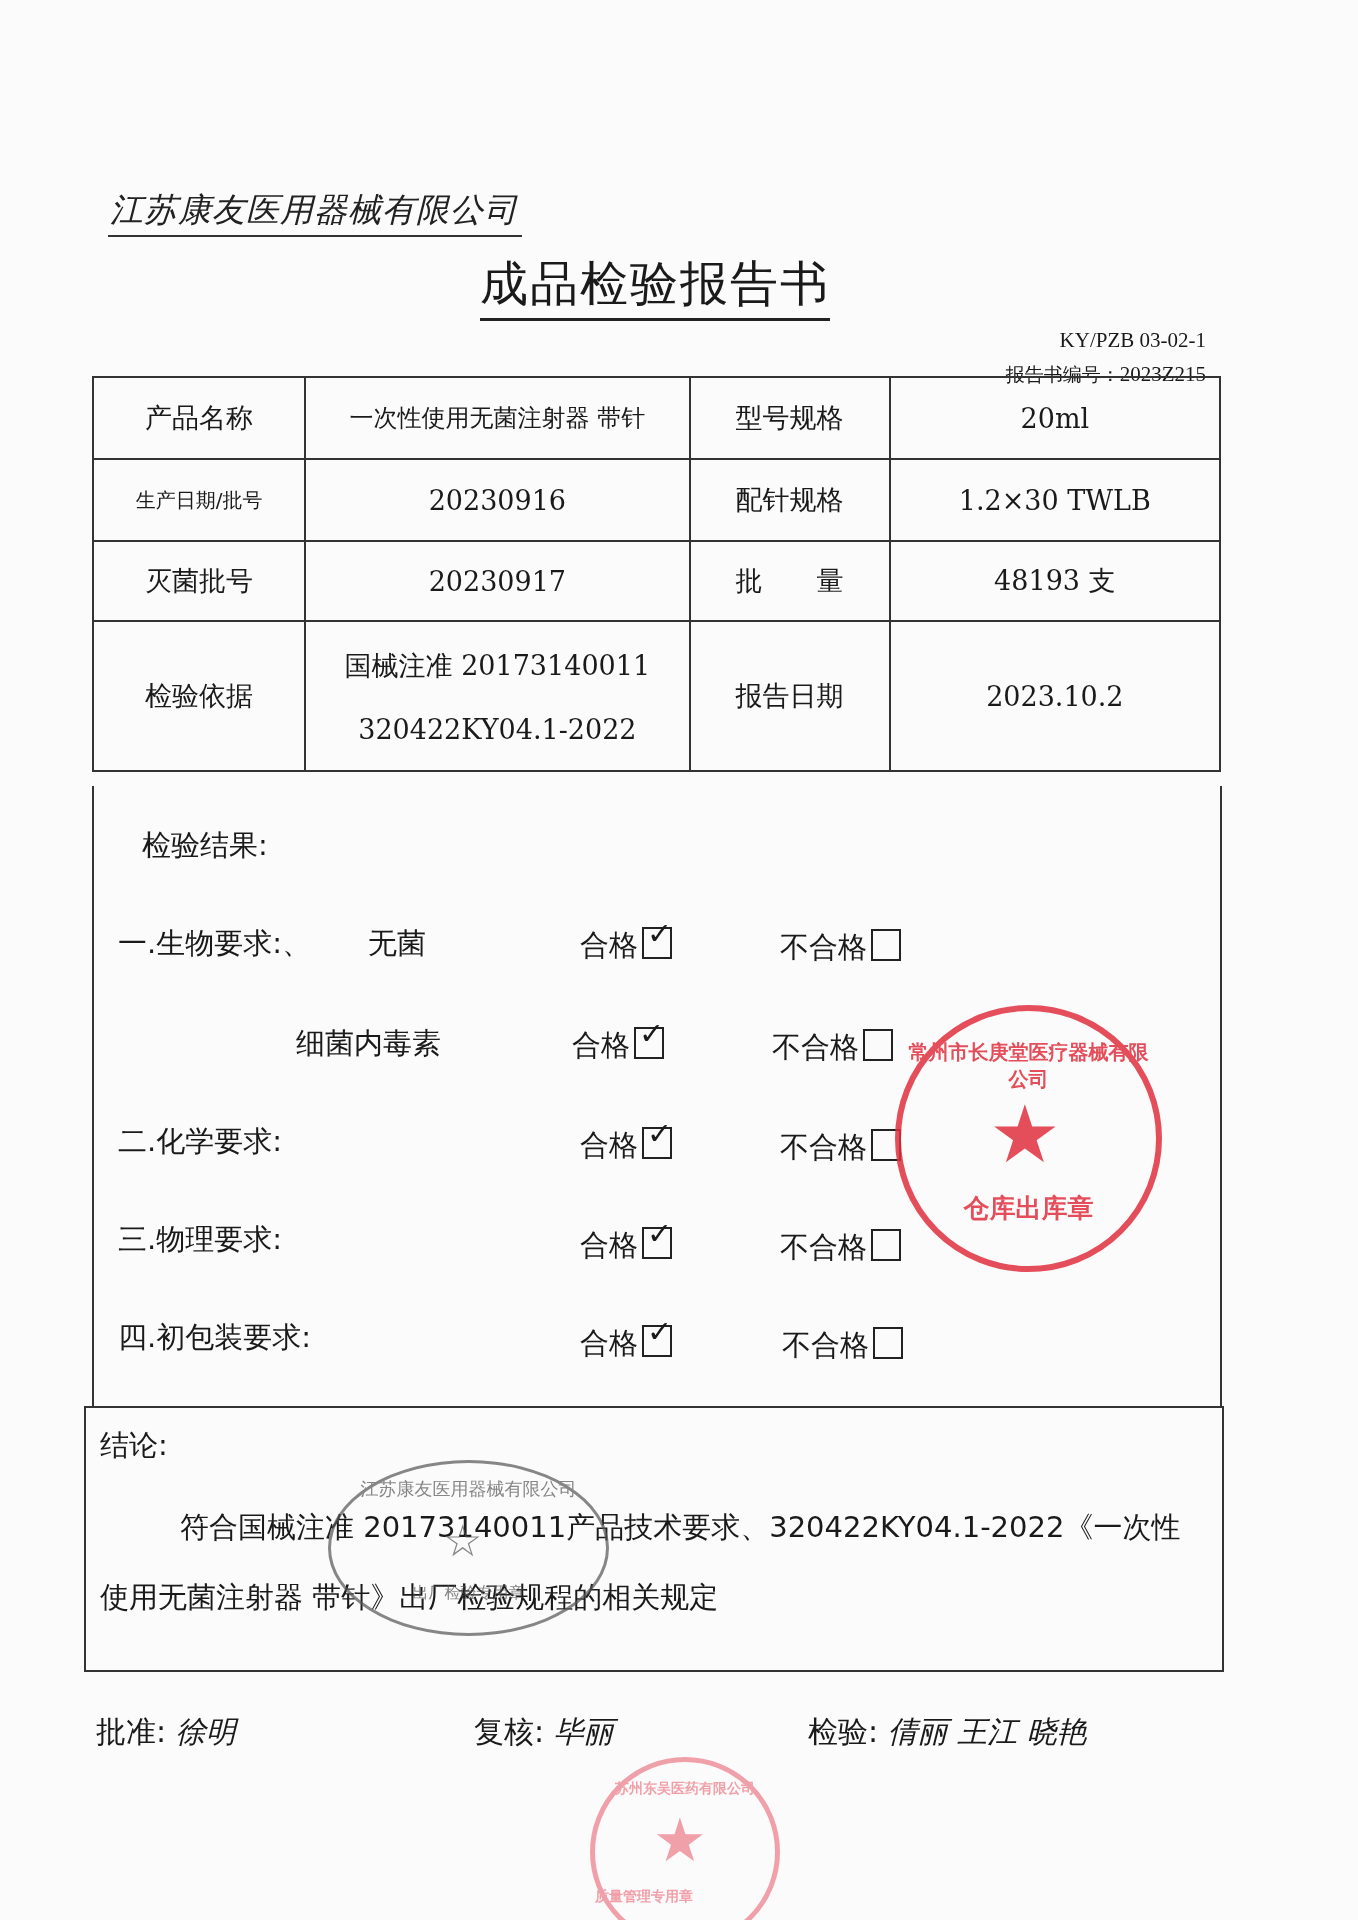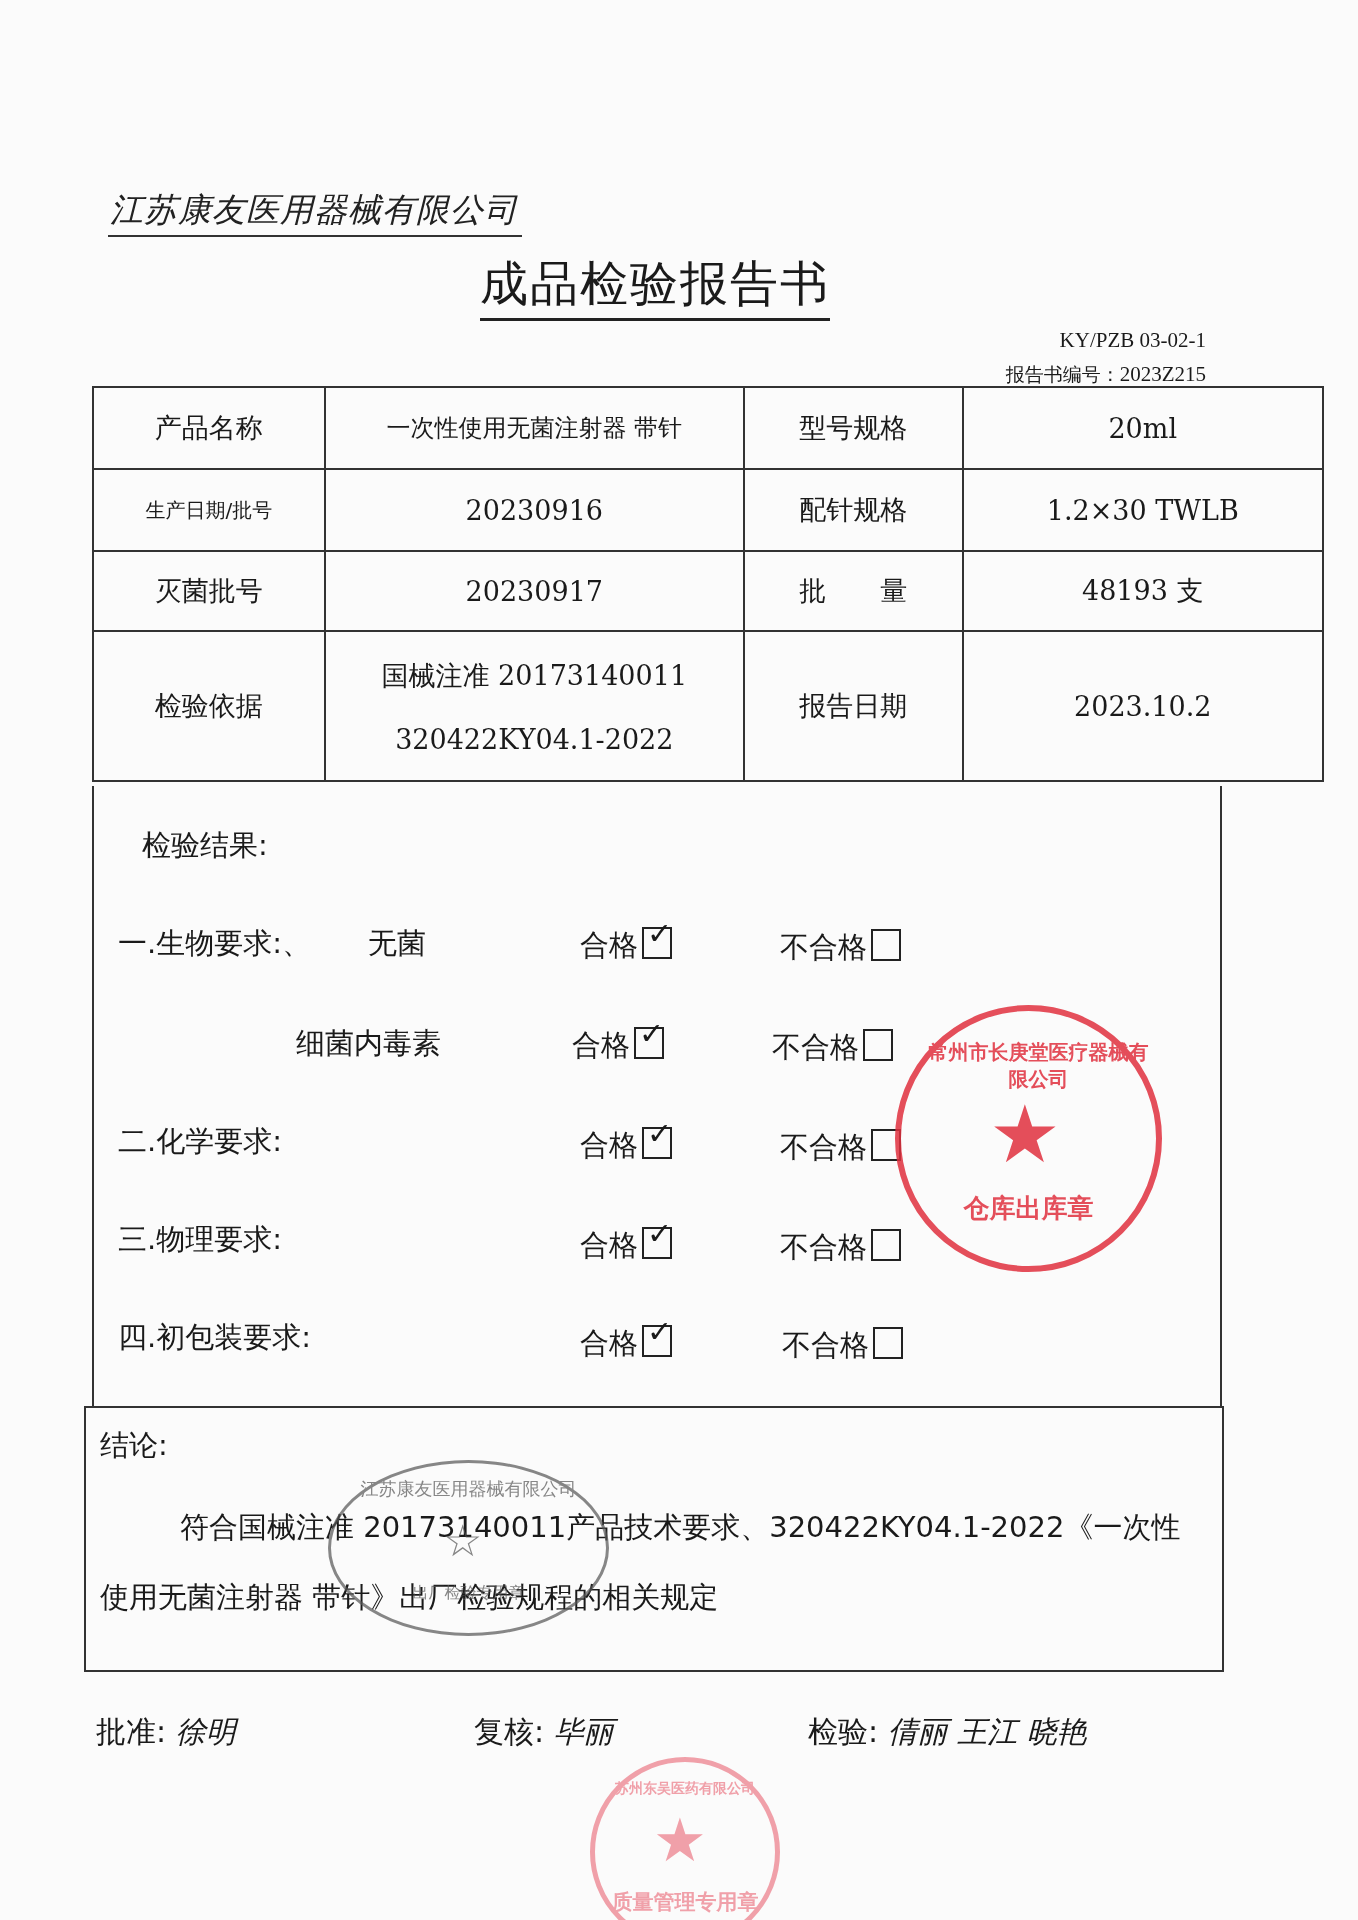--- a/index.html
+++ b/index.html
@@ -4,21 +4,21 @@
 <style>
   html, body { margin:0; padding:0; }
   body { width:1358px; height:1920px; background:#fbfbfb; position:relative; overflow:hidden;
          font-family:"DejaVu Serif", "Liberation Serif", serif; color:#1a1a1a; }
   .abs { position:absolute; }
   .company { left:108px; top:188px; font-size:33px; font-style:italic; font-family:"DejaVu Sans", sans-serif;
              border-bottom:2px solid #333; padding:0 4px 2px 2px; letter-spacing:1px; color:#222; }
   .title { left:480px; top:252px; font-size:48px; border-bottom:3px solid #222; letter-spacing:2px; padding-bottom:2px; }
   .docno { right:152px; top:328px; font-size:21px; font-family:"Liberation Serif", serif; }
   .repno { right:152px; top:362px; font-size:21px; font-family:"Liberation Serif", serif; }
-  table.info { position:absolute; left:92px; top:386px; width:1232px; border-collapse:collapse; }
+  table.info { position:absolute; left:92px; top:376px; width:1129px; border-collapse:collapse; }
   table.info td { border:2px solid #333; text-align:center; font-size:27px; padding:0; }
   table.info td.lbl { font-family:"DejaVu Sans", sans-serif; font-size:27px; }
   .box { position:absolute; left:92px; top:786px; width:1126px; height:620px; border:2px solid #333; border-top:none; }
   .res { position:absolute; font-size:29px; font-family:"DejaVu Sans", sans-serif; }
   .chk { display:inline-block; width:26px; height:28px; border:2px solid #222; vertical-align:-4px; margin-left:4px; position:relative; }
   .chk.on::after { content:"✓"; position:absolute; left:3px; top:-10px; font-size:30px; line-height:1; }
   .concl { position:absolute; left:84px; top:1406px; width:1136px; height:262px; border:2px solid #333; }
   .ctext { position:absolute; font-size:29px; font-family:"DejaVu Sans", sans-serif; }
   .sig { position:absolute; font-size:30px; font-family:"DejaVu Sans", sans-serif; }
   .hand { font-family:"DejaVu Serif", serif; font-style:italic; font-size:30px; }
@@ -93,21 +93,21 @@
 
 <div class="res" style="left:118px;top:1220px;">三.物理要求:</div>
 <div class="res" style="left:580px;top:1226px;"><span>合格</span><span class="chk on"></span></div>
 <div class="res" style="left:780px;top:1228px;"><span>不合格</span><span class="chk"></span></div>
 
 <div class="res" style="left:118px;top:1318px;">四.初包装要求:</div>
 <div class="res" style="left:580px;top:1324px;"><span>合格</span><span class="chk on"></span></div>
 <div class="res" style="left:782px;top:1326px;"><span>不合格</span><span class="chk"></span></div>
 
 <div class="stamp-red" style="left:895px;top:1005px;width:255px;height:255px;">
-  <div style="position:absolute;left:0;right:0;top:28px;text-align:center;font-size:20px;font-weight:bold;font-family:'DejaVu Sans',sans-serif;margin-left:20px;">常州市长庚堂医疗器械有限公司</div>
+  <div style="position:absolute;left:0;right:0;top:28px;text-align:center;font-size:20px;font-weight:bold;font-family:'DejaVu Sans',sans-serif;">常州市长庚堂医疗器械有限公司</div>
   <div class="star" style="left:88px;top:84px;">★</div>
   <div style="position:absolute;left:0;right:0;top:180px;text-align:center;font-size:26px;font-weight:bold;font-family:'DejaVu Sans',sans-serif;">仓库出库章</div>
 </div>
 
 <div class="concl"></div>
 <div class="ctext" style="left:100px;top:1426px;">结论:</div>
 <div class="ctext" style="left:180px;top:1508px;">符合国械注准 20173140011产品技术要求、320422KY04.1-2022《一次性</div>
 <div class="ctext" style="left:100px;top:1578px;">使用无菌注射器 带针》出厂检验规程的相关规定</div>
 
 <div class="stamp-grey" style="left:328px;top:1460px;width:275px;height:170px;">
@@ -125,14 +125,14 @@
   <span class="hand">毕丽</span>
 </div>
 <div class="sig" style="left:808px;top:1712px;text-align:center;">
   <span>检验:</span>
   <span class="hand">倩丽 王江 晓艳</span>
 </div>
 
 <div class="stamp-pink" style="left:590px;top:1757px;width:180px;height:180px;">
   <div style="position:absolute;left:0;right:0;top:18px;text-align:center;font-size:14px;font-weight:bold;font-family:'DejaVu Sans',sans-serif;">苏州东吴医药有限公司</div>
   <div class="star" style="left:58px;top:48px;font-size:60px;">★</div>
-  <div style="position:absolute;left:0;right:0;top:126px;text-align:center;font-size:21px;font-weight:bold;font-family:'DejaVu Sans',sans-serif;">质量管理专用章</div>
+  <div style="position:absolute;left:0;right:0;top:126px;font-size:14px;font-weight:bold;font-family:'DejaVu Sans',sans-serif;">质量管理专用章</div>
 </div>
 
 </body></html>

